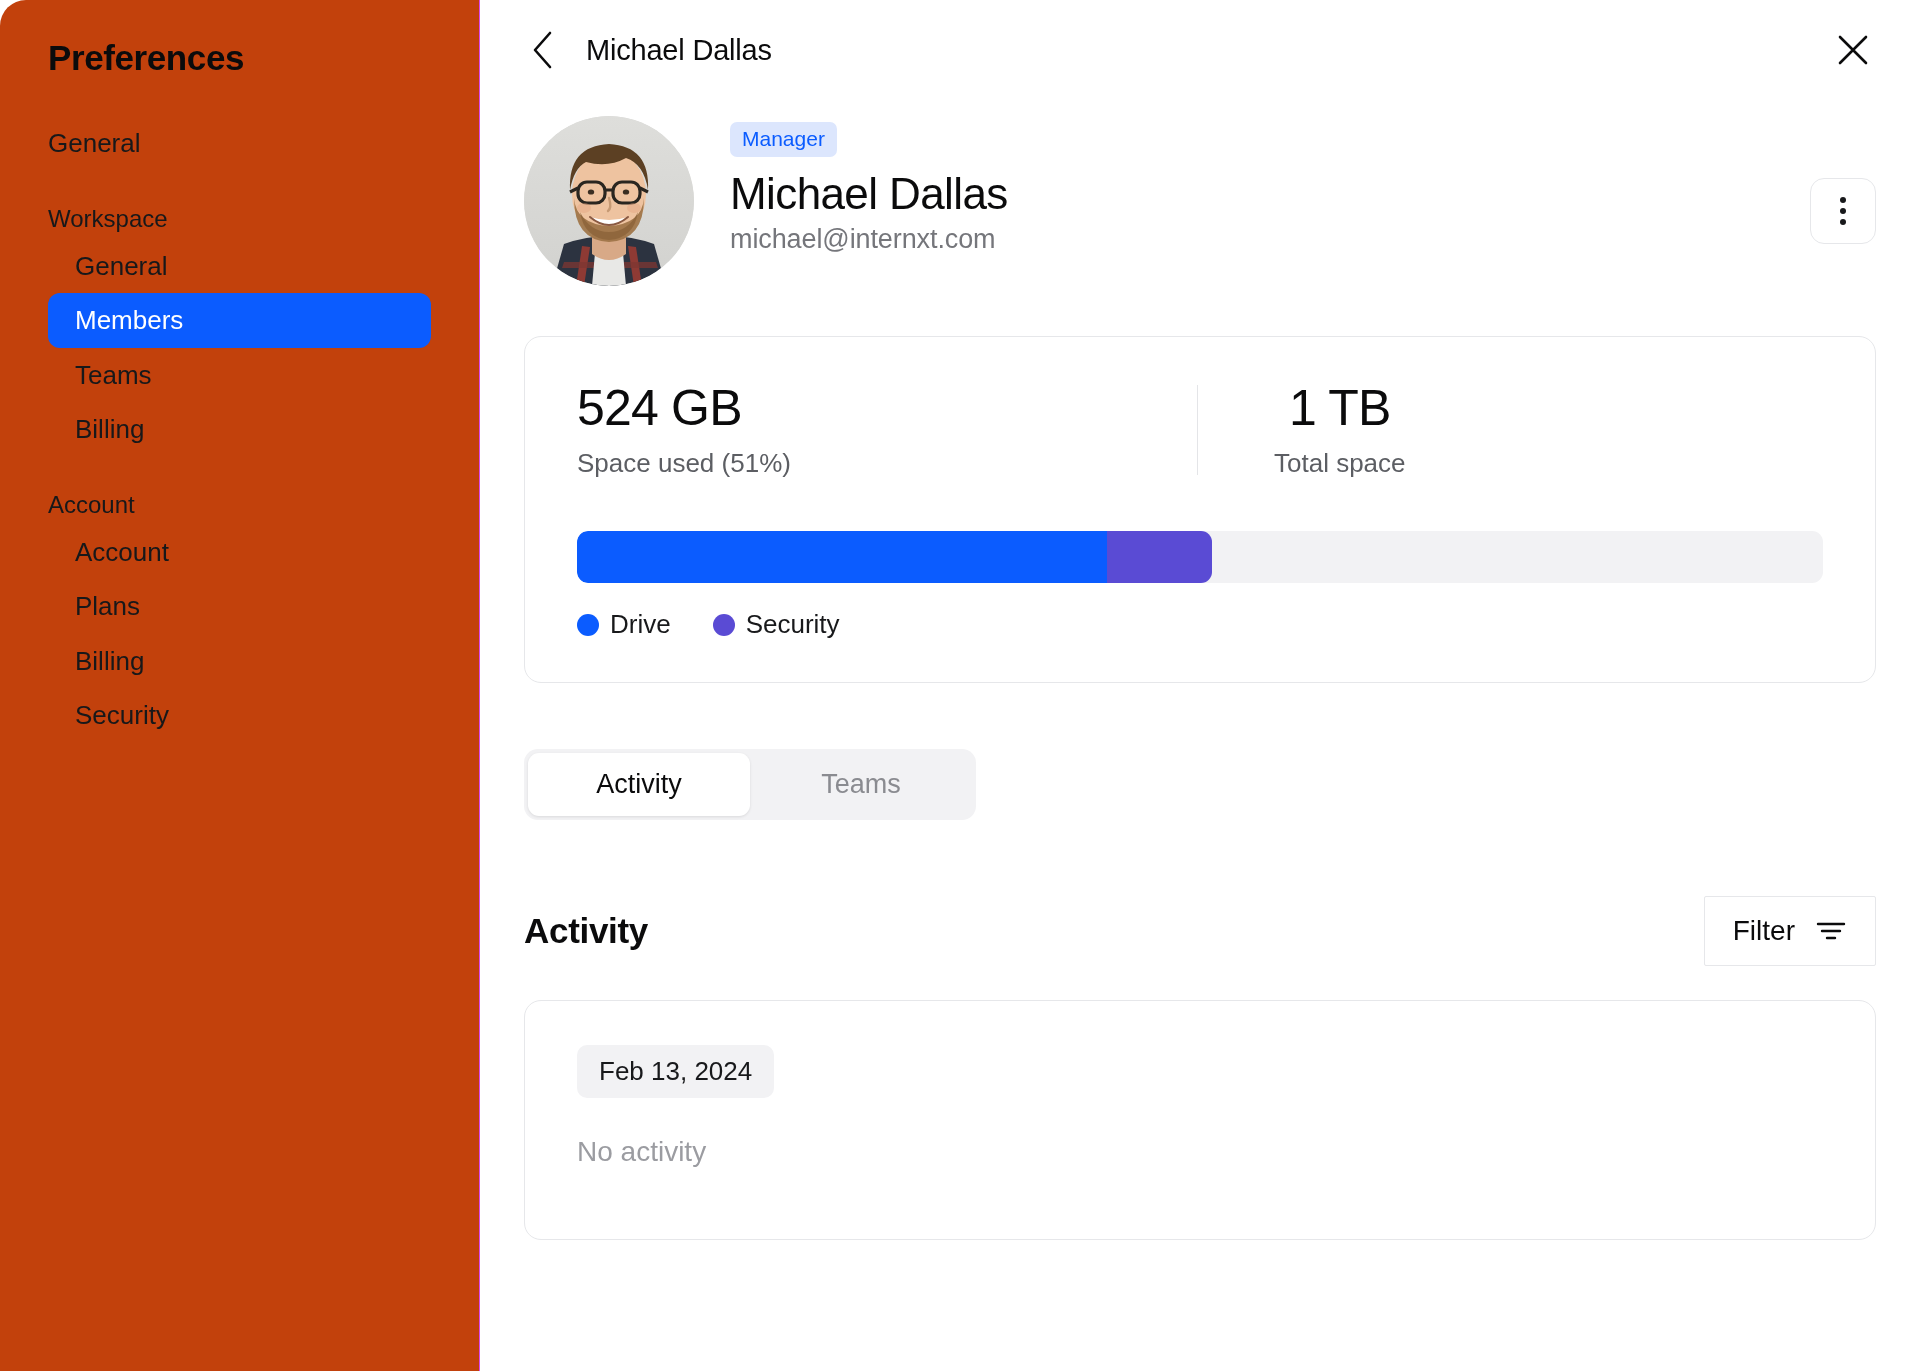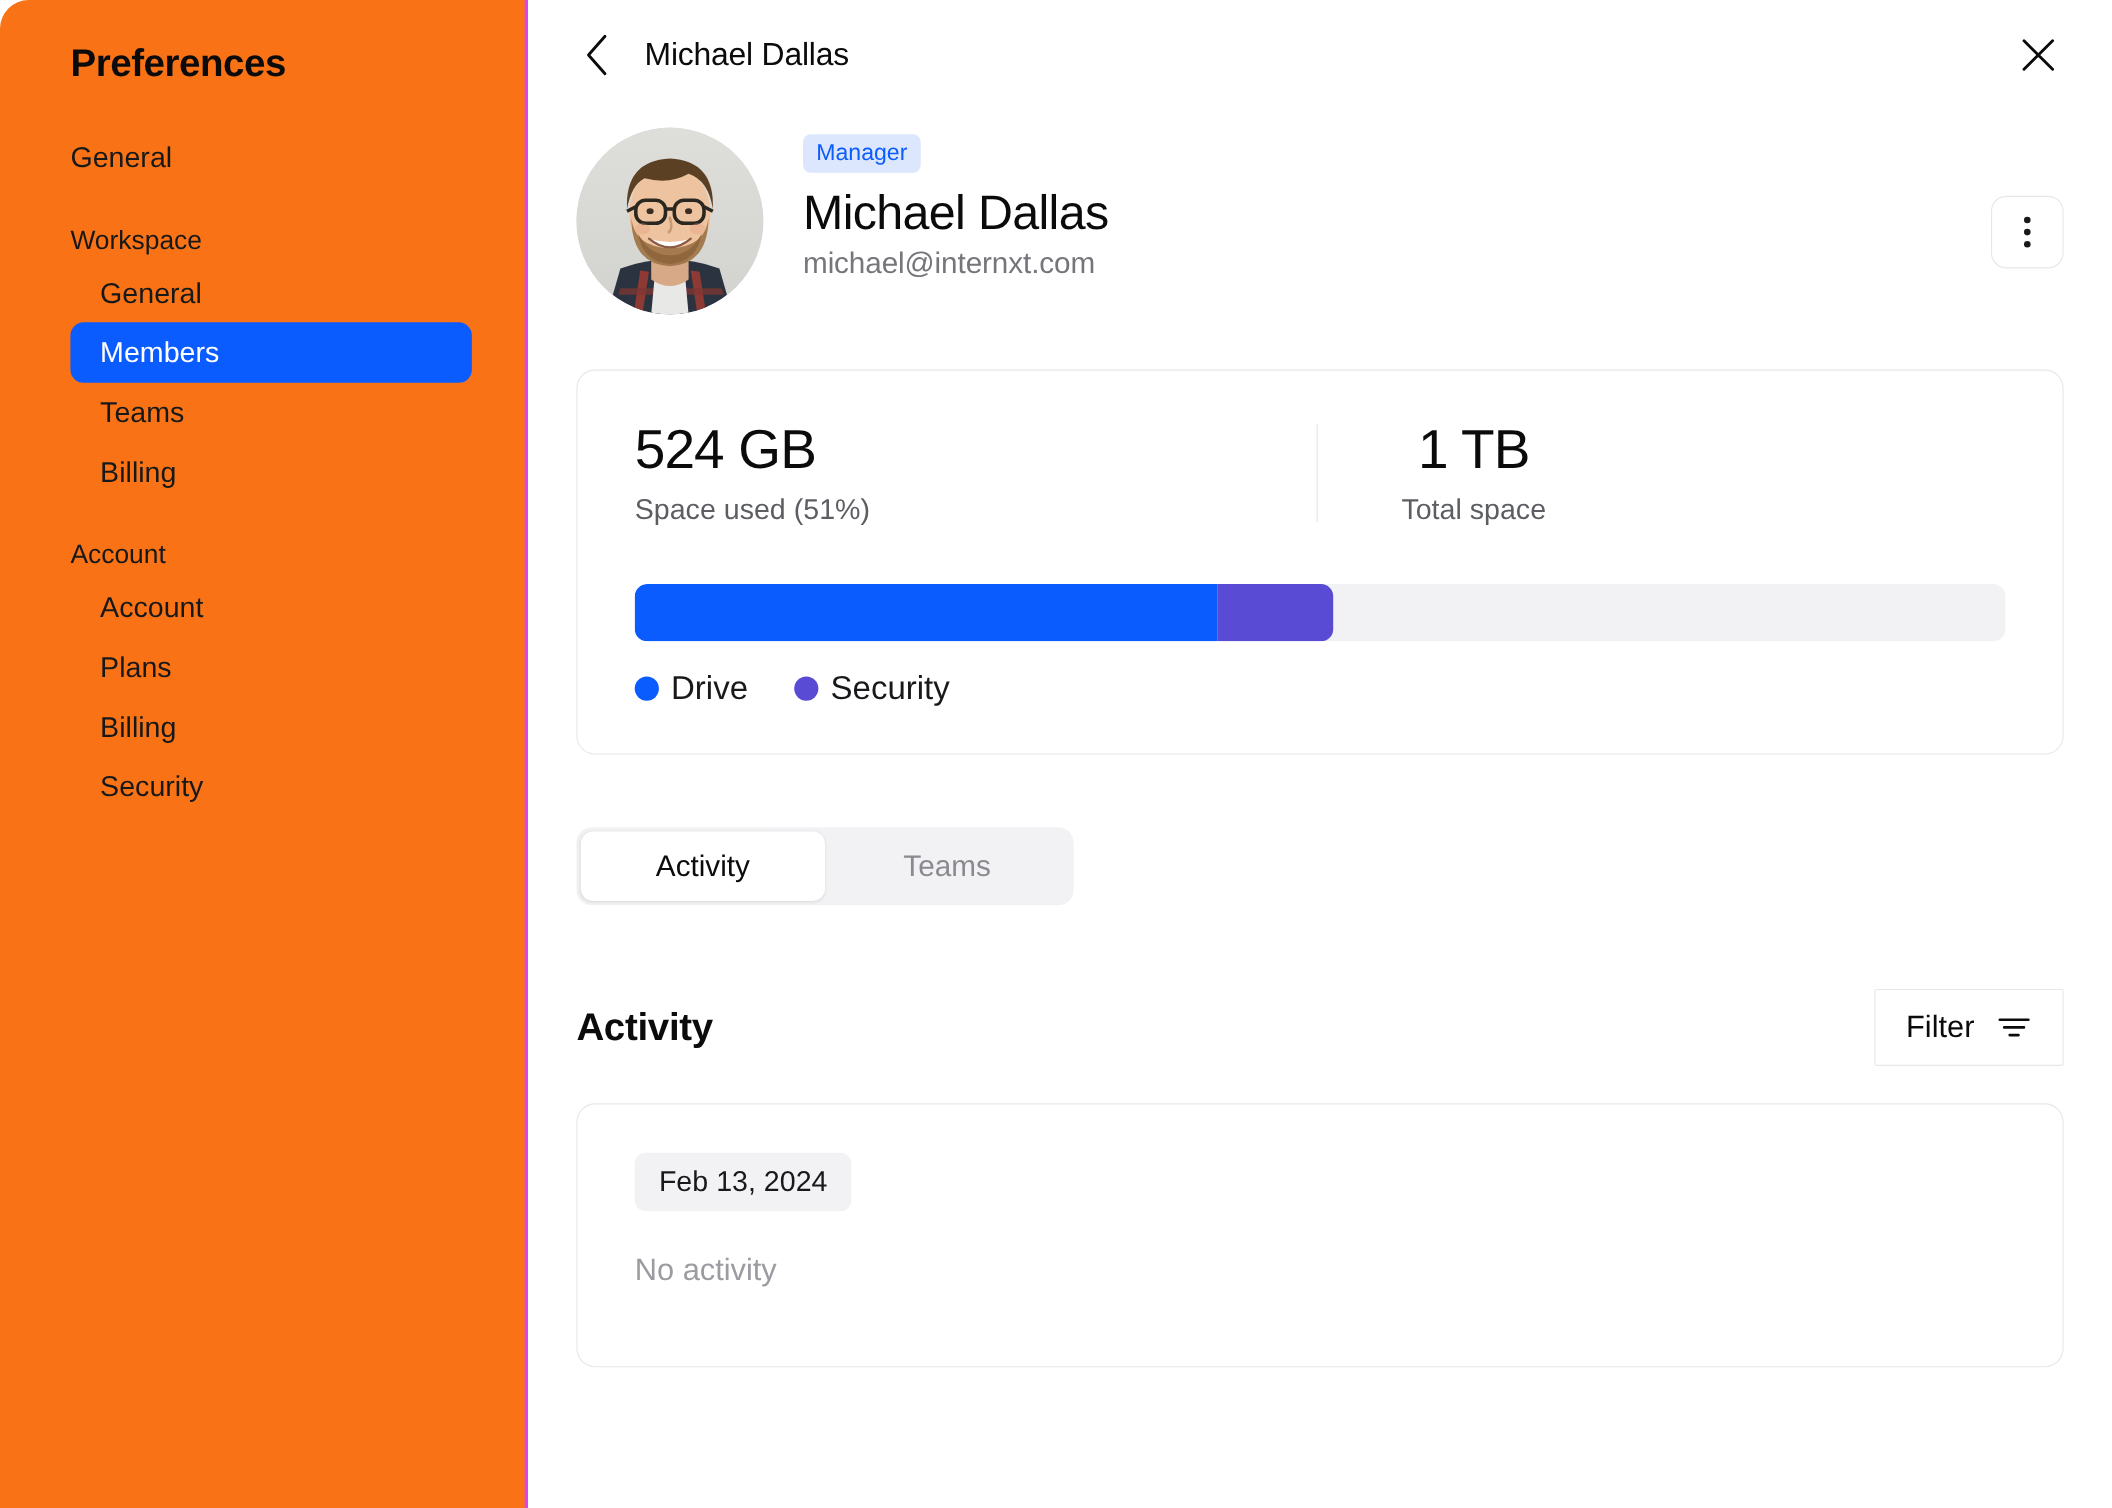--- a/index.html
+++ b/index.html
@@ -18,23 +18,23 @@
     border-top-left-radius:26px;
     border-top-right-radius:26px;
     overflow:hidden;
     display:flex;
   }
 
   
   .sidebar {
     width:480px;
     flex:0 0 480px;
-    background:#f97316;
-    border-right:3px solid #d946ef;
-    padding:38px 0 0 16px;
+    background:#c2410c;
+    border-right:1px solid #d946ef;
+    padding:38px 0 0 0;
   }
   .prefs-title {
     font-size:35px;
     font-weight:700;
     letter-spacing:-0.4px;
     color:#0B0B0C;
     padding:0 48px;
     margin-bottom:38px;
   }
   .nav-list { display:flex; flex-direction:column; }
@@ -195,21 +195,21 @@
     border-radius:11px;
     display:flex;
     overflow:hidden;
   }
   .seg-drive { background:#0B5CFF; border-radius:11px 0 0 11px; }
   .seg-backups { background:#5A4BD4; border-radius:0 11px 11px 0; }
 
   .legend { display:flex; align-items:center; margin-top:26px; gap:42px; }
   .legend-item { display:flex; align-items:center; gap:11px; }
   .legend-dot { width:22px; height:22px; border-radius:50%; flex:0 0 auto; }
-  .legend-label { font-size:30px; color:#18191B; }
+  .legend-label { font-size:26px; color:#18191B; }
 
   
   .tabs {
     margin:66px 0 0 44px;
     display:inline-flex;
     background:#F2F2F4;
     border-radius:14px;
     padding:4px;
     width:452px;
   }

